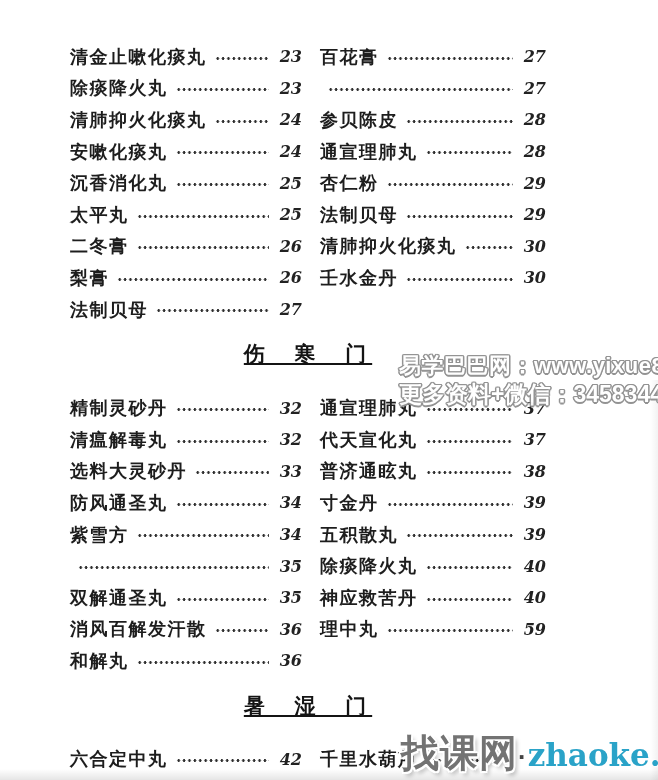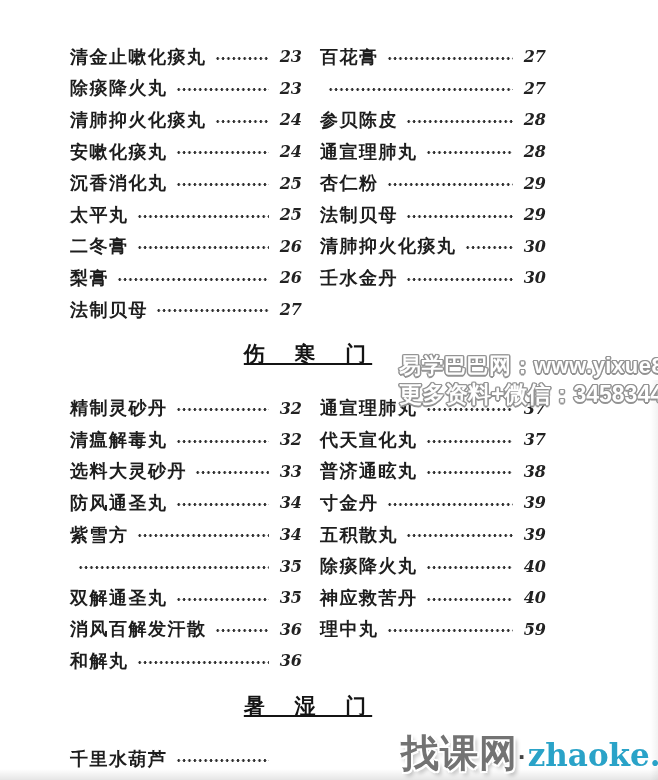--- a/index.html
+++ b/index.html
@@ -251,20 +251,27 @@
             <span class="nm">理中丸</span>
             <span class="leader"></span>
             <span class="pg">59</span>
           </div>
         </div>
       </div>
       <div class="section-title">暑  湿  门</div>
       <div class="columns">
         <div>
           <div class="row">
+            <span class="nm">六合定中丸</span>
+            <span class="leader"></span>
+            <span class="pg">42</span>
+          </div>
+        </div>
+        <div>
+          <div class="row">
             <span class="nm">千里水葫芦</span>
             <span class="leader"></span>
             <span class="pg"></span>
           </div>
         </div>
       </div>
     </div>
 
   <div class="wm-center">
     <div class="l1">易学巴巴网：www.yixue88.cn</div>

